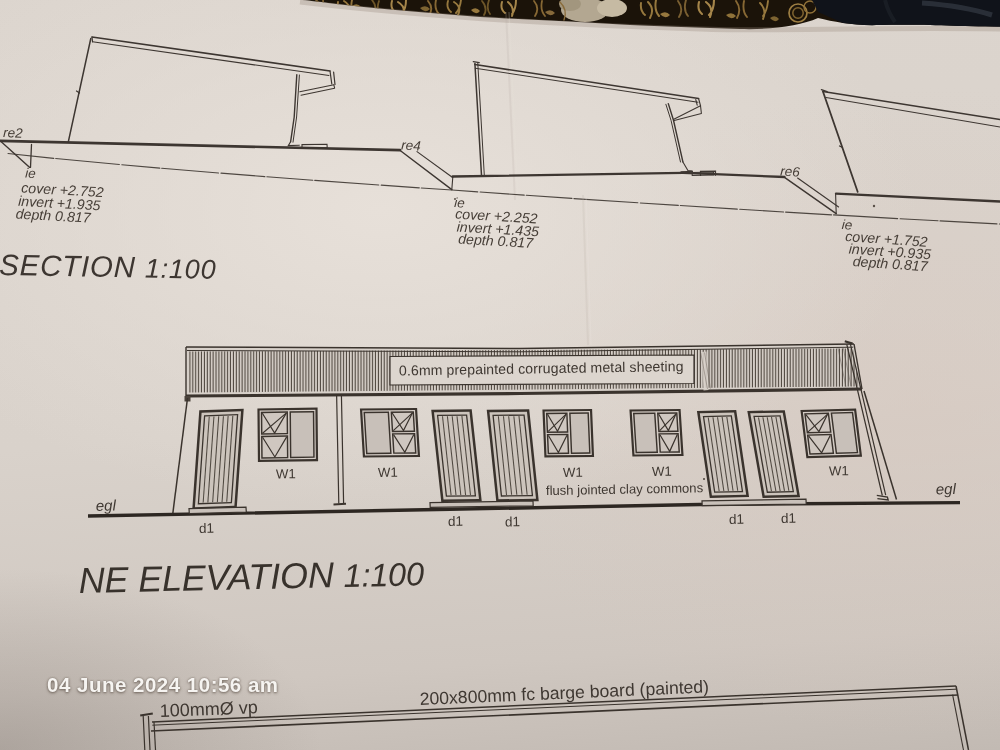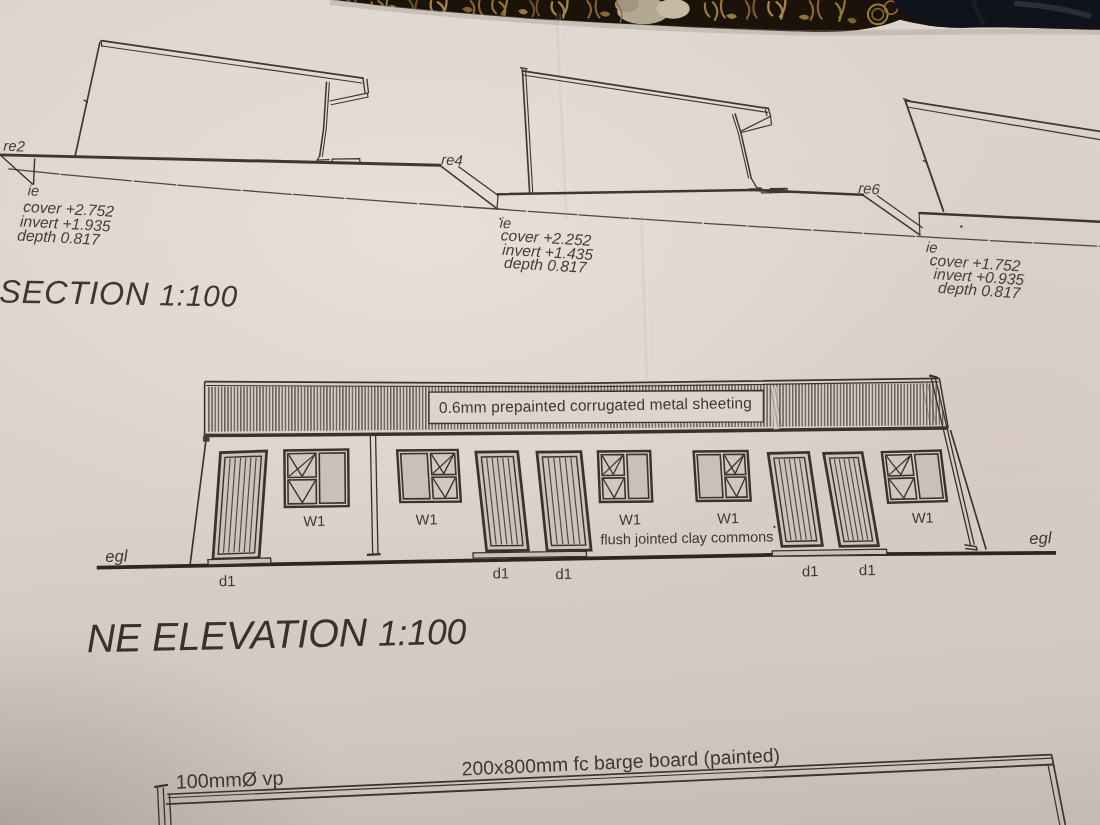--- a/index.html
+++ b/index.html
@@ -361,13 +361,14 @@
 
   <path d="M154,722 L155.5,750" stroke-width="1.2"></path>
 </g>
 
 <text x="160" y="717" font-size="18" fill="#3f3832" transform="rotate(-2.2 160 717)">100mmØ vp</text>
 
 <text x="420" y="705" font-size="17.6" fill="#3f3832" transform="rotate(-2.5 420 705)">200x800mm fc barge board (painted)</text>
 
 </svg>
 
+<div class="ts">04 June 2024 10:56 am</div>
 </div>
 
 </body></html>

